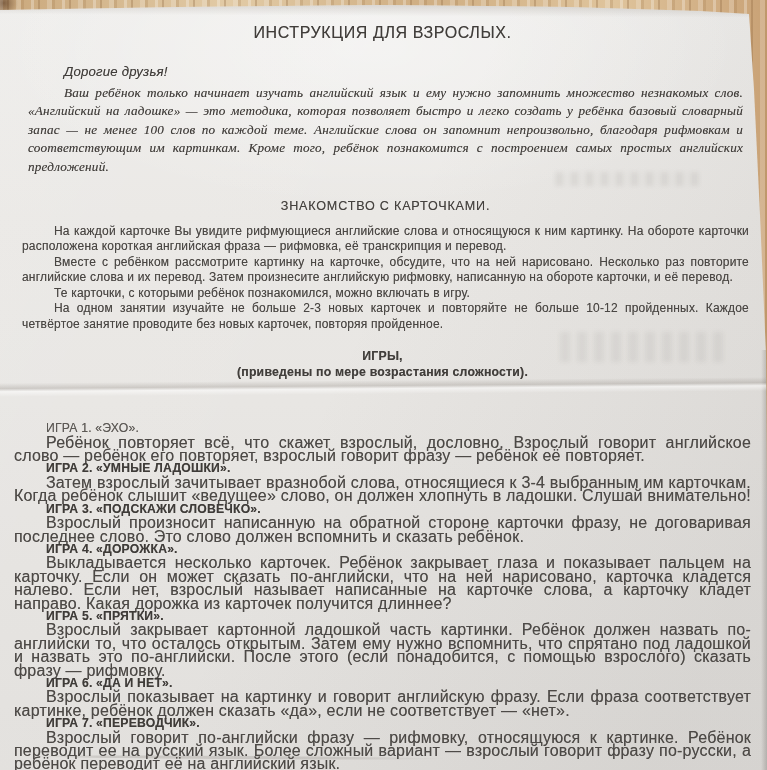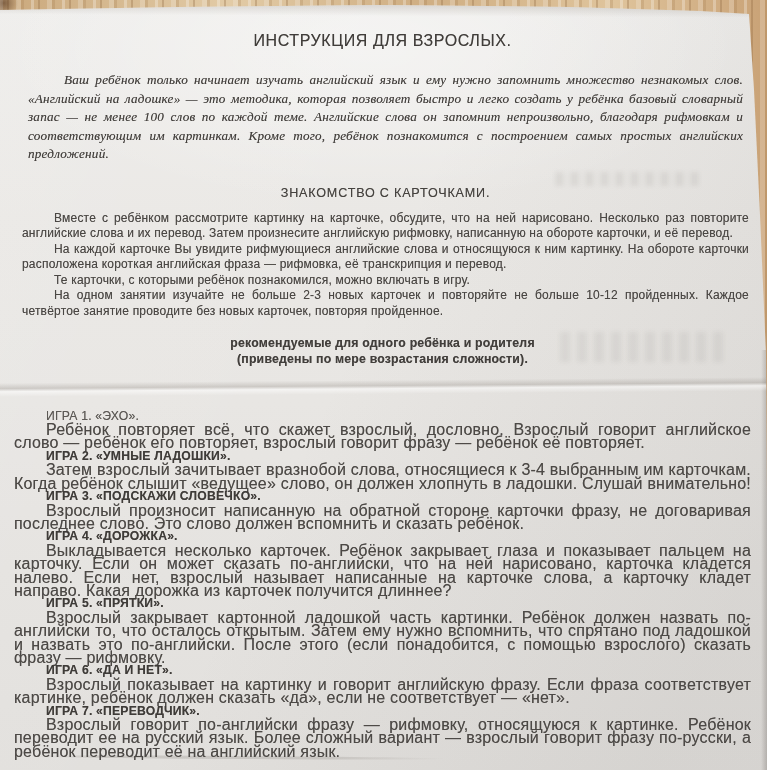--- a/index.html
+++ b/index.html
@@ -77,21 +77,21 @@
     filter: blur(2px);
   }
   .ghost-smudge-b {
     position: absolute; left: 560px; top: 332px; width: 165px; height: 30px;
     background: repeating-linear-gradient(90deg, rgba(120,115,110,0.09) 0 10px, rgba(120,115,110,0) 10px 17px);
     filter: blur(2px);
   }
 
   .content {
     position: absolute;
-    left: 14px; right: 16px; top: 32px;
+    left: 14px; right: 16px; top: 24px;
     color: #4a4744;
     letter-spacing: 0.2px;
     text-shadow: 0 0 0.5px rgba(75,70,65,0.55);
   }
 
   .doc-title {
     text-align: center;
     font-size: 16px;
     letter-spacing: 0.6px;
     color: #403d3a;
@@ -170,33 +170,34 @@
   <div class="crease-bottom"></div>
   <div class="ghost-smudge-a"></div>
   <div class="ghost-smudge-b"></div>
 </div>
 
 <div class="content">
 
   <h1 class="doc-title">ИНСТРУКЦИЯ ДЛЯ ВЗРОСЛЫХ.</h1>
 
   <div class="intro">
+    <p class="salutation">Дорогие друзья!</p>
     <p class="para">Ваш ребёнок только начинает изучать английский язык и ему нужно запомнить множество незнакомых слов. «Английский на ладошке» — это методика, которая позволяет быстро и легко создать у ребёнка базовый словарный запас — не менее 100 слов по каждой теме. Английские слова он запомнит непроизвольно, благодаря рифмовкам и соответствующим им картинкам. Кроме того, ребёнок познакомится с построением самых простых английских предложений.</p>
   </div>
 
   <div class="cards-section">
     <h2 class="section-heading">ЗНАКОМСТВО С КАРТОЧКАМИ.</h2>
+    <p class="para">На каждой карточке Вы увидите рифмующиеся английские слова и относящуюся к ним картинку. На обороте карточки расположена короткая английская фраза — рифмовка, её транскрипция и перевод.</p>
     <p class="para">Вместе с ребёнком рассмотрите картинку на карточке, обсудите, что на ней нарисовано. Несколько раз повторите английские слова и их перевод. Затем произнесите английскую рифмовку, написанную на обороте карточки, и её перевод.</p>
-    <p class="para">На каждой карточке Вы увидите рифмующиеся английские слова и относящуюся к ним картинку. На обороте карточки расположена короткая английская фраза — рифмовка, её транскрипция и перевод.</p>
     <p class="para">Те карточки, с которыми ребёнок познакомился, можно включать в игру.</p>
     <p class="para">На одном занятии изучайте не больше 2-3 новых карточек и повторяйте не больше 10-12 пройденных. Каждое четвёртое занятие проводите без новых карточек, повторяя пройденное.</p>
   </div>
 
   <div class="games-heading">
-    <div>рекомендуемые для одного ребёнка и родителя</div>
+    <div>ИГРЫ,</div>
     <div>(приведены по мере возрастания сложности).</div>
   </div>
 
   <div class="games-section">
 
     <div>
       <p class="game-heading faded">ИГРА 1. «ЭХО».</p>
       <p class="para">Ребёнок повторяет всё, что скажет взрослый, дословно. Взрослый говорит английское слово — ребёнок его повторяет, взрослый говорит фразу — ребёнок её повторяет.</p>
     </div>
 

